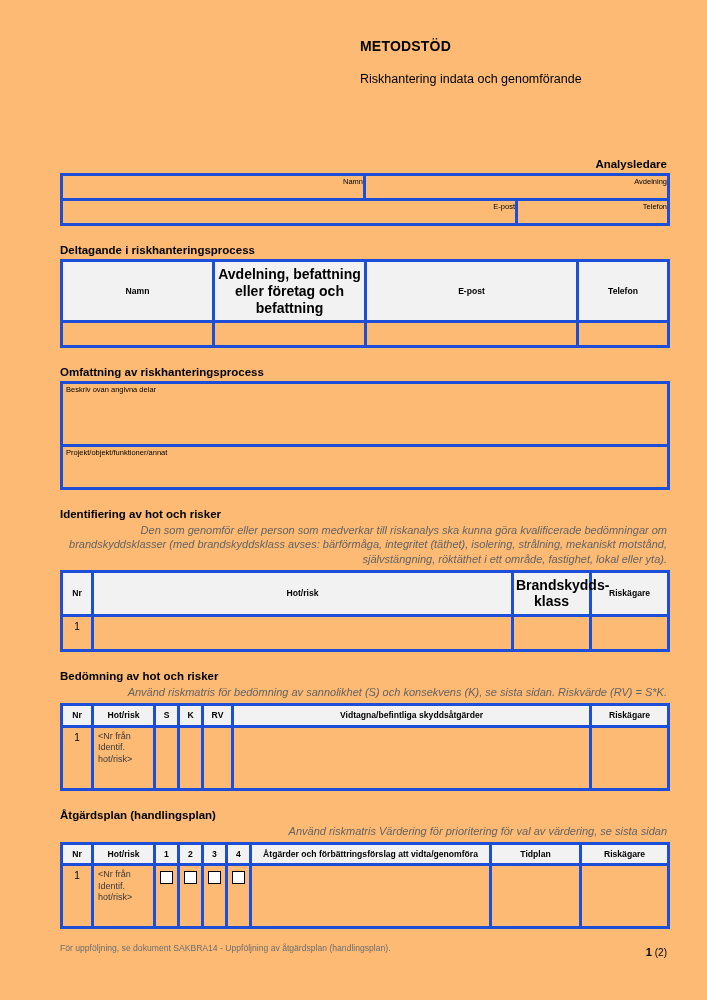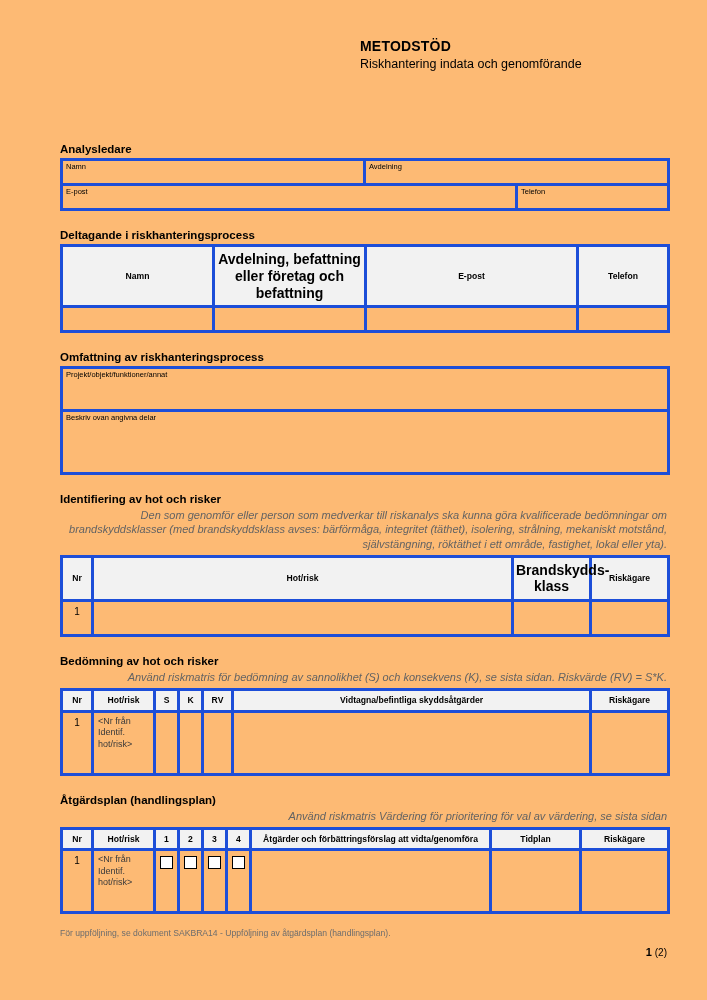--- a/index.html
+++ b/index.html
@@ -32,21 +32,21 @@
   }
   .doc-header .title {
     font-size: 14px;
     font-weight: bold;
     color: #000;
     letter-spacing: 0.2px;
   }
   .doc-header .subtitle {
     font-size: 12.5px;
     color: #000;
-    margin-top: 3px;
+    margin-top: 18px;
   }
   
   .section {
     margin-top: 18px;
   }
   .section-title {
     font-size: 11.5px;
     font-weight: bold;
     color: #000;
     margin-bottom: 3px;
@@ -137,21 +137,21 @@
 
 <div class="page">
 
   <div class="content">
 
     <div class="doc-header">
       <div class="title">METODSTÖD</div>
       <div class="subtitle">Riskhantering indata och genomförande</div>
     </div>
 
-    <div class="section" style="margin-top:72px;">
+    <div class="section" style="margin-top:72px;text-align:right;">
       <div class="section-title">Analysledare</div>
       <table>
         <colgroup>
             <col style="width:303px">
             <col style="width:152px">
             <col style="width:152px">
           </colgroup>
         <tbody>
             <tr>
           <td class="cellbox">
@@ -200,27 +200,27 @@
     </div>
 
     <div class="section">
       <div class="section-title">Omfattning av riskhanteringsprocess</div>
       <table>
         <colgroup>
             <col style="width:607px">
           </colgroup>
         <tbody>
             <tr>
+          <td class="tall-60">
+            <span class="lbl">Beskriv ovan angivna delar</span>
+          </td>
+        </tr>
+        <tr>
           <td class="tall-40">
             <span class="lbl">Projekt/objekt/funktioner/annat</span>
-          </td>
-        </tr>
-        <tr>
-          <td class="tall-60">
-            <span class="lbl">Beskriv ovan angivna delar</span>
           </td>
         </tr>
       </tbody>
         </table>
     </div>
 
     <div class="section">
       <div class="section-title">Identifiering av hot och risker</div>
       <div class="section-note">Den som genomför eller person som medverkar till riskanalys ska kunna göra kvalificerade bedömningar om brandskyddsklasser (med brandskyddsklass avses: bärförmåga, integritet (täthet), isolering, strålning, mekaniskt motstånd, självstängning, röktäthet i ett område, fastighet, lokal eller yta).</div>
       <table>

